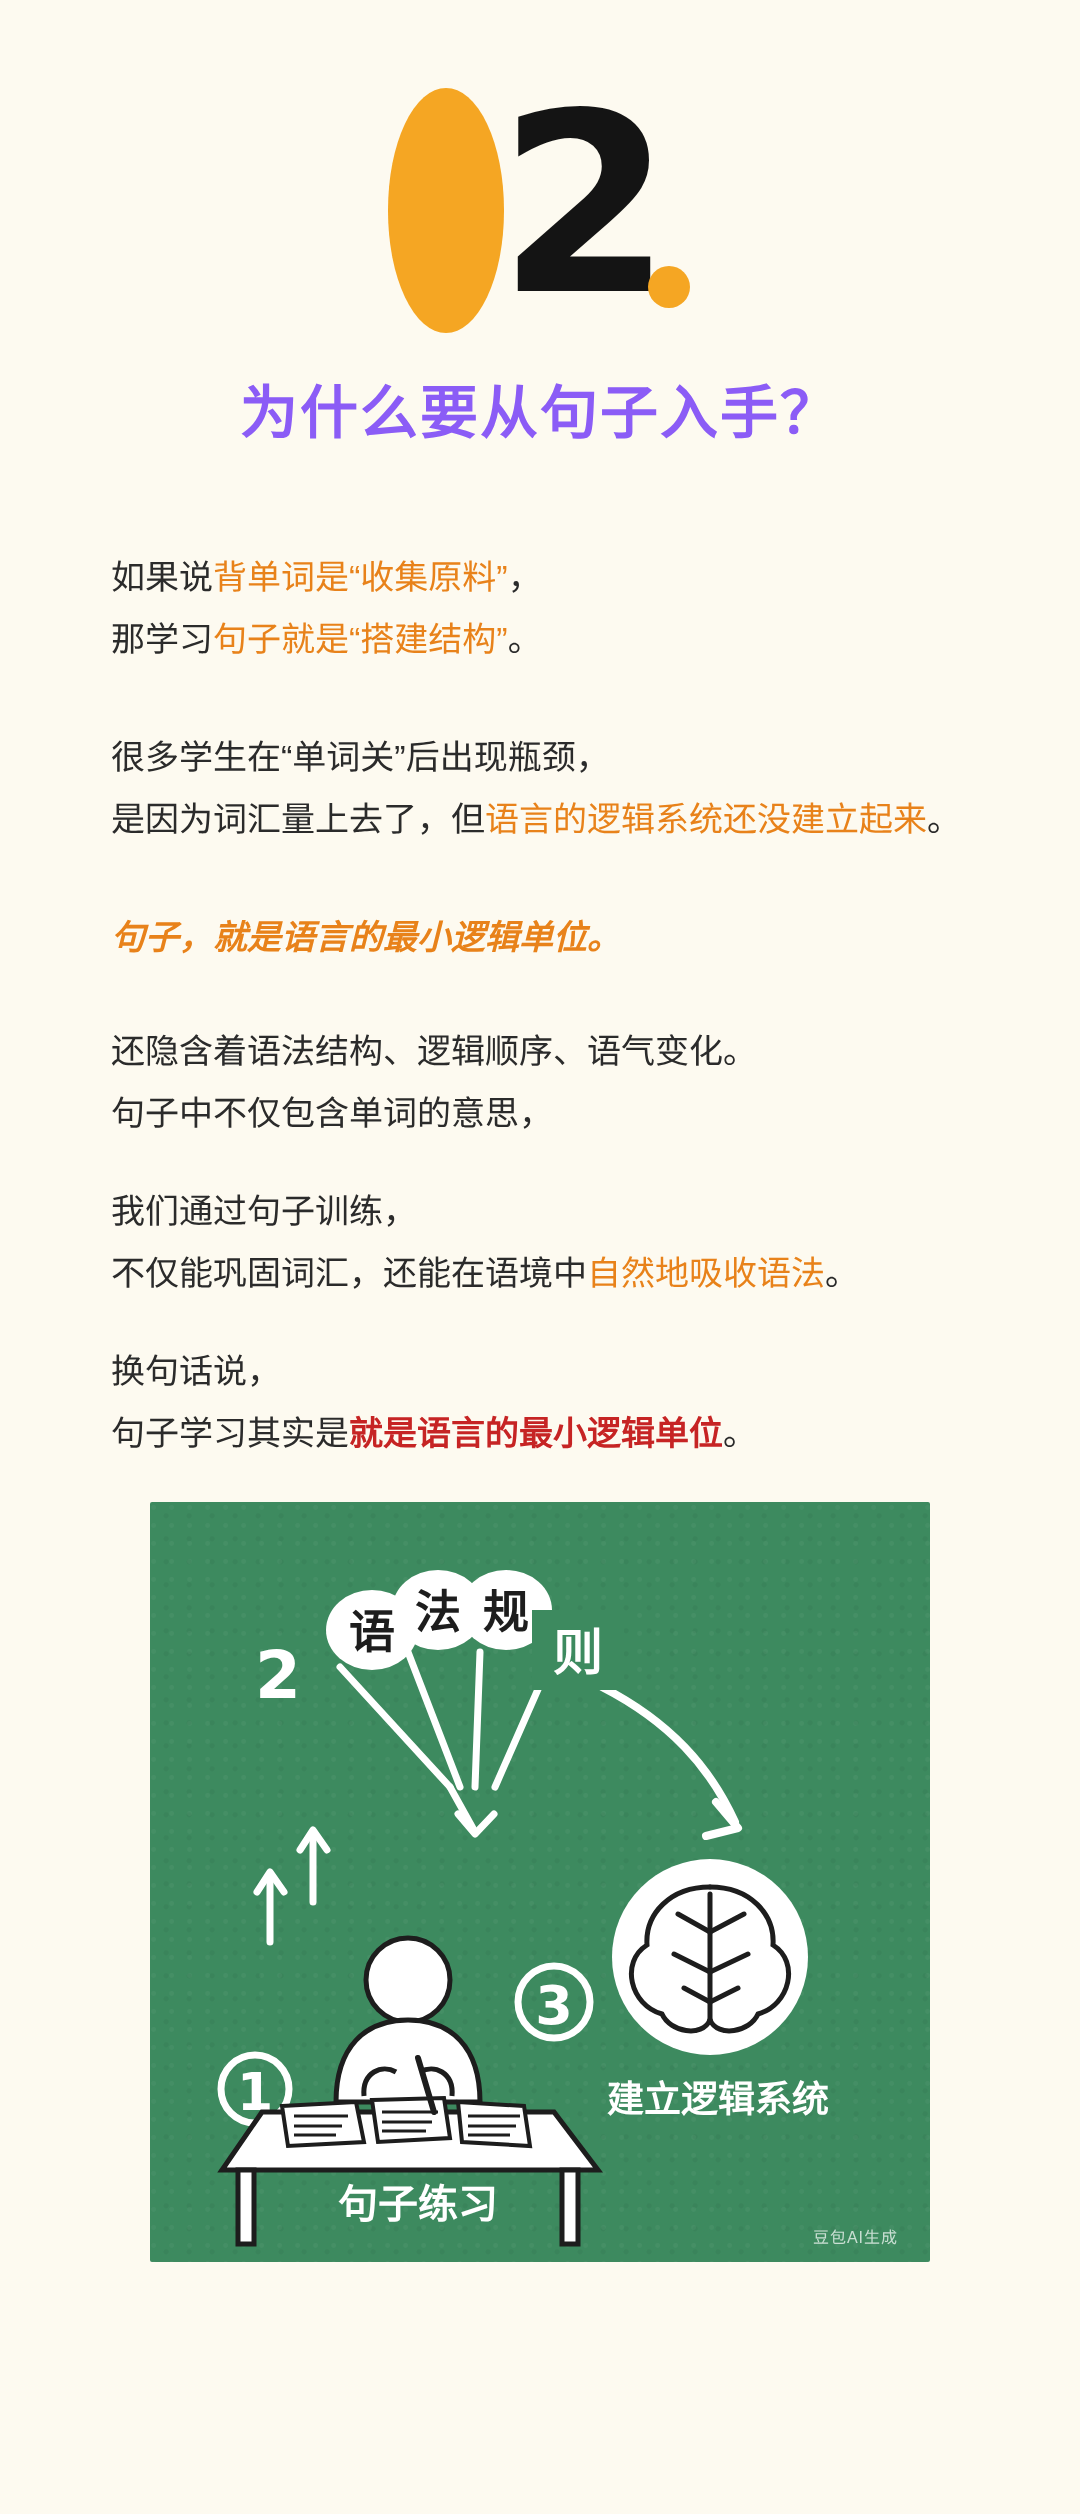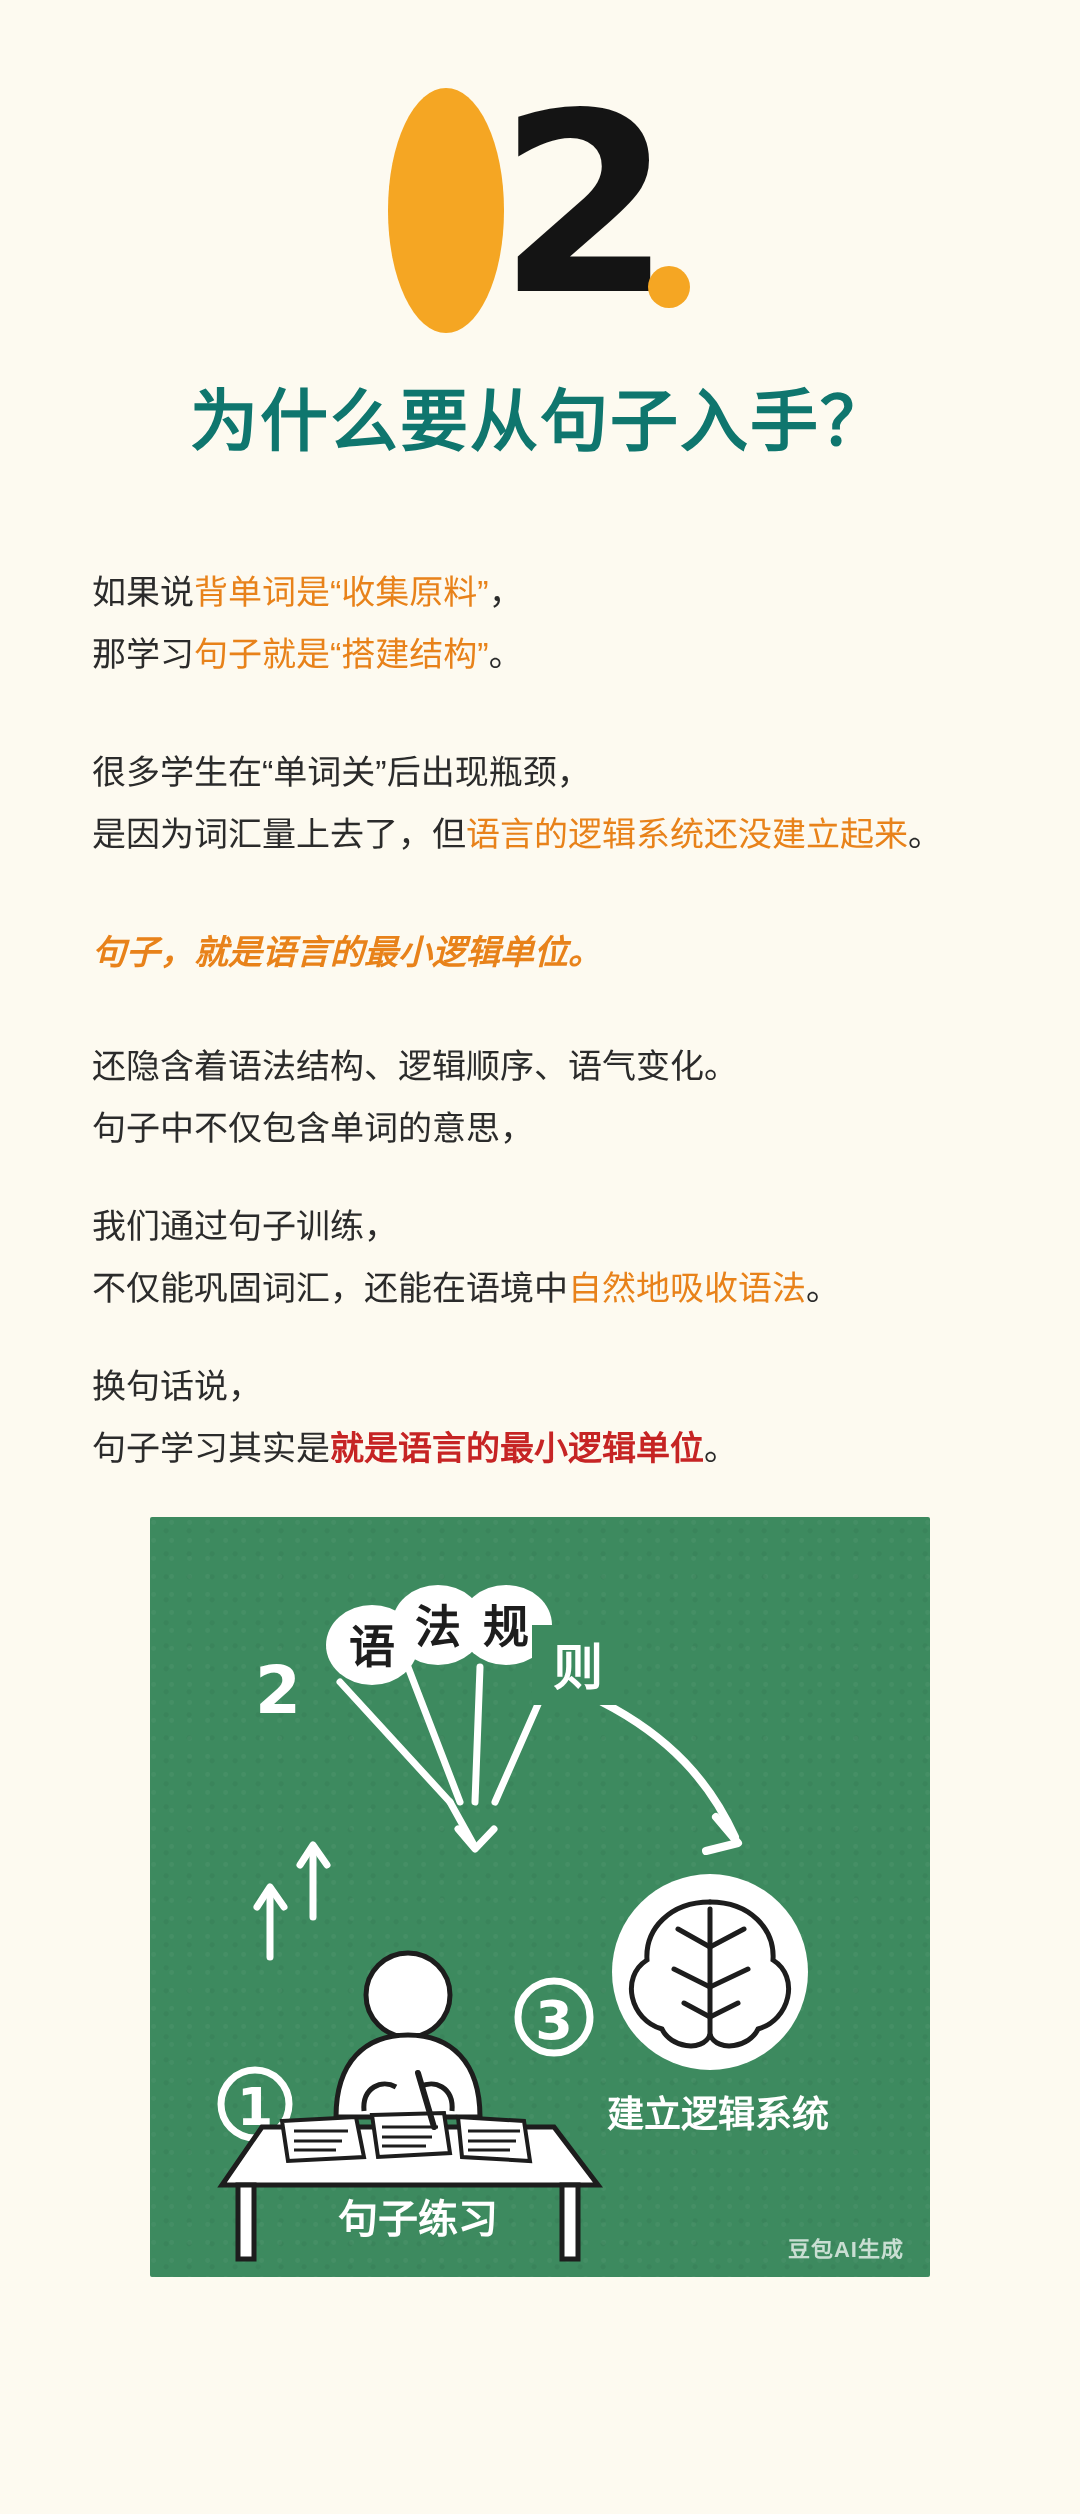--- a/index.html
+++ b/index.html
@@ -52,38 +52,38 @@
     position: absolute;
     left: 278px;
     top: 188px;
     width: 42px;
     height: 42px;
     border-radius: 50%;
     background: #f5a623;
   }
   .headline {
     margin-top: 24px;
-    font-size: 68px;
+    font-size: 58px;
     font-weight: 900;
     letter-spacing: 2px;
-    color: #0f766e;
+    color: #8b5cf6;
     font-family: "Liberation Sans", "DejaVu Sans", sans-serif;
   }
 
   
   .body-copy {
     margin: 96px 0 0 0;
     padding: 0 92px;
     font-size: 34px;
     line-height: 62px;
     color: #2b2b2b;
     font-weight: 500;
   }
   .para { margin-bottom: 40px; }
-  .para .line { white-space: pre-wrap; }
+  .para .line { white-space: pre-wrap; margin-left: 19px; }
   .hl-orange { color: #e8821a; }
   .hl-orange-b { color: #e8821a; font-weight: 700; font-style: italic; }
   .hl-red { color: #c62424; font-weight: 700; }
   .para.tight { margin-bottom: 36px; }
   .para.lead { margin-bottom: 56px; }
   .para.accent { margin-bottom: 52px; }
 
   
   .illus-wrap {
     margin: 38px auto 0 auto;
@@ -104,26 +104,25 @@
     inset: 0;
     background:
       radial-gradient(circle at 20% 30%, rgba(255,255,255,0.05) 0 2px, transparent 3px),
       radial-gradient(circle at 70% 60%, rgba(0,0,0,0.05) 0 2px, transparent 3px);
     background-size: 18px 18px, 23px 23px;
     opacity: .8;
   }
   .illus svg { position: absolute; inset: 0; }
   .watermark {
     position: absolute;
-    right: 26px;
+    right: 32px;
     bottom: 14px;
-    font-size: 22px;
+    font-size: 16px;
     color: rgba(255,255,255,0.72);
     letter-spacing: 1px;
-    font-weight: bold;
   }
 </style>
 </head>
 <body>
 
 <div class="header">
   <div class="numwrap">
     <div class="num-oval"></div>
     <div class="num-two">2</div>
     <div class="num-dot"></div>

